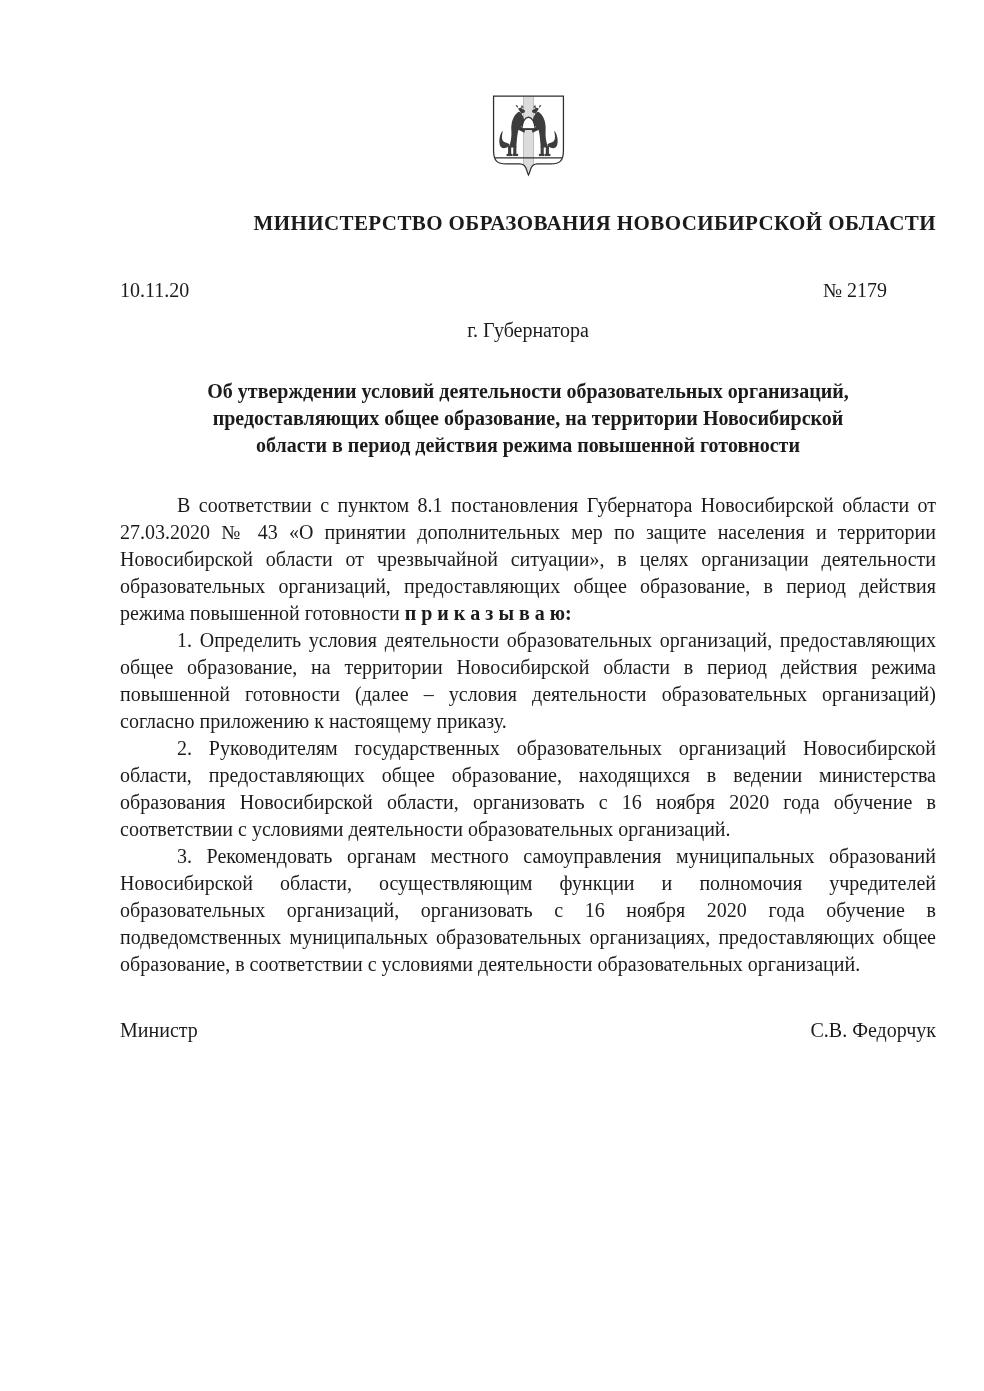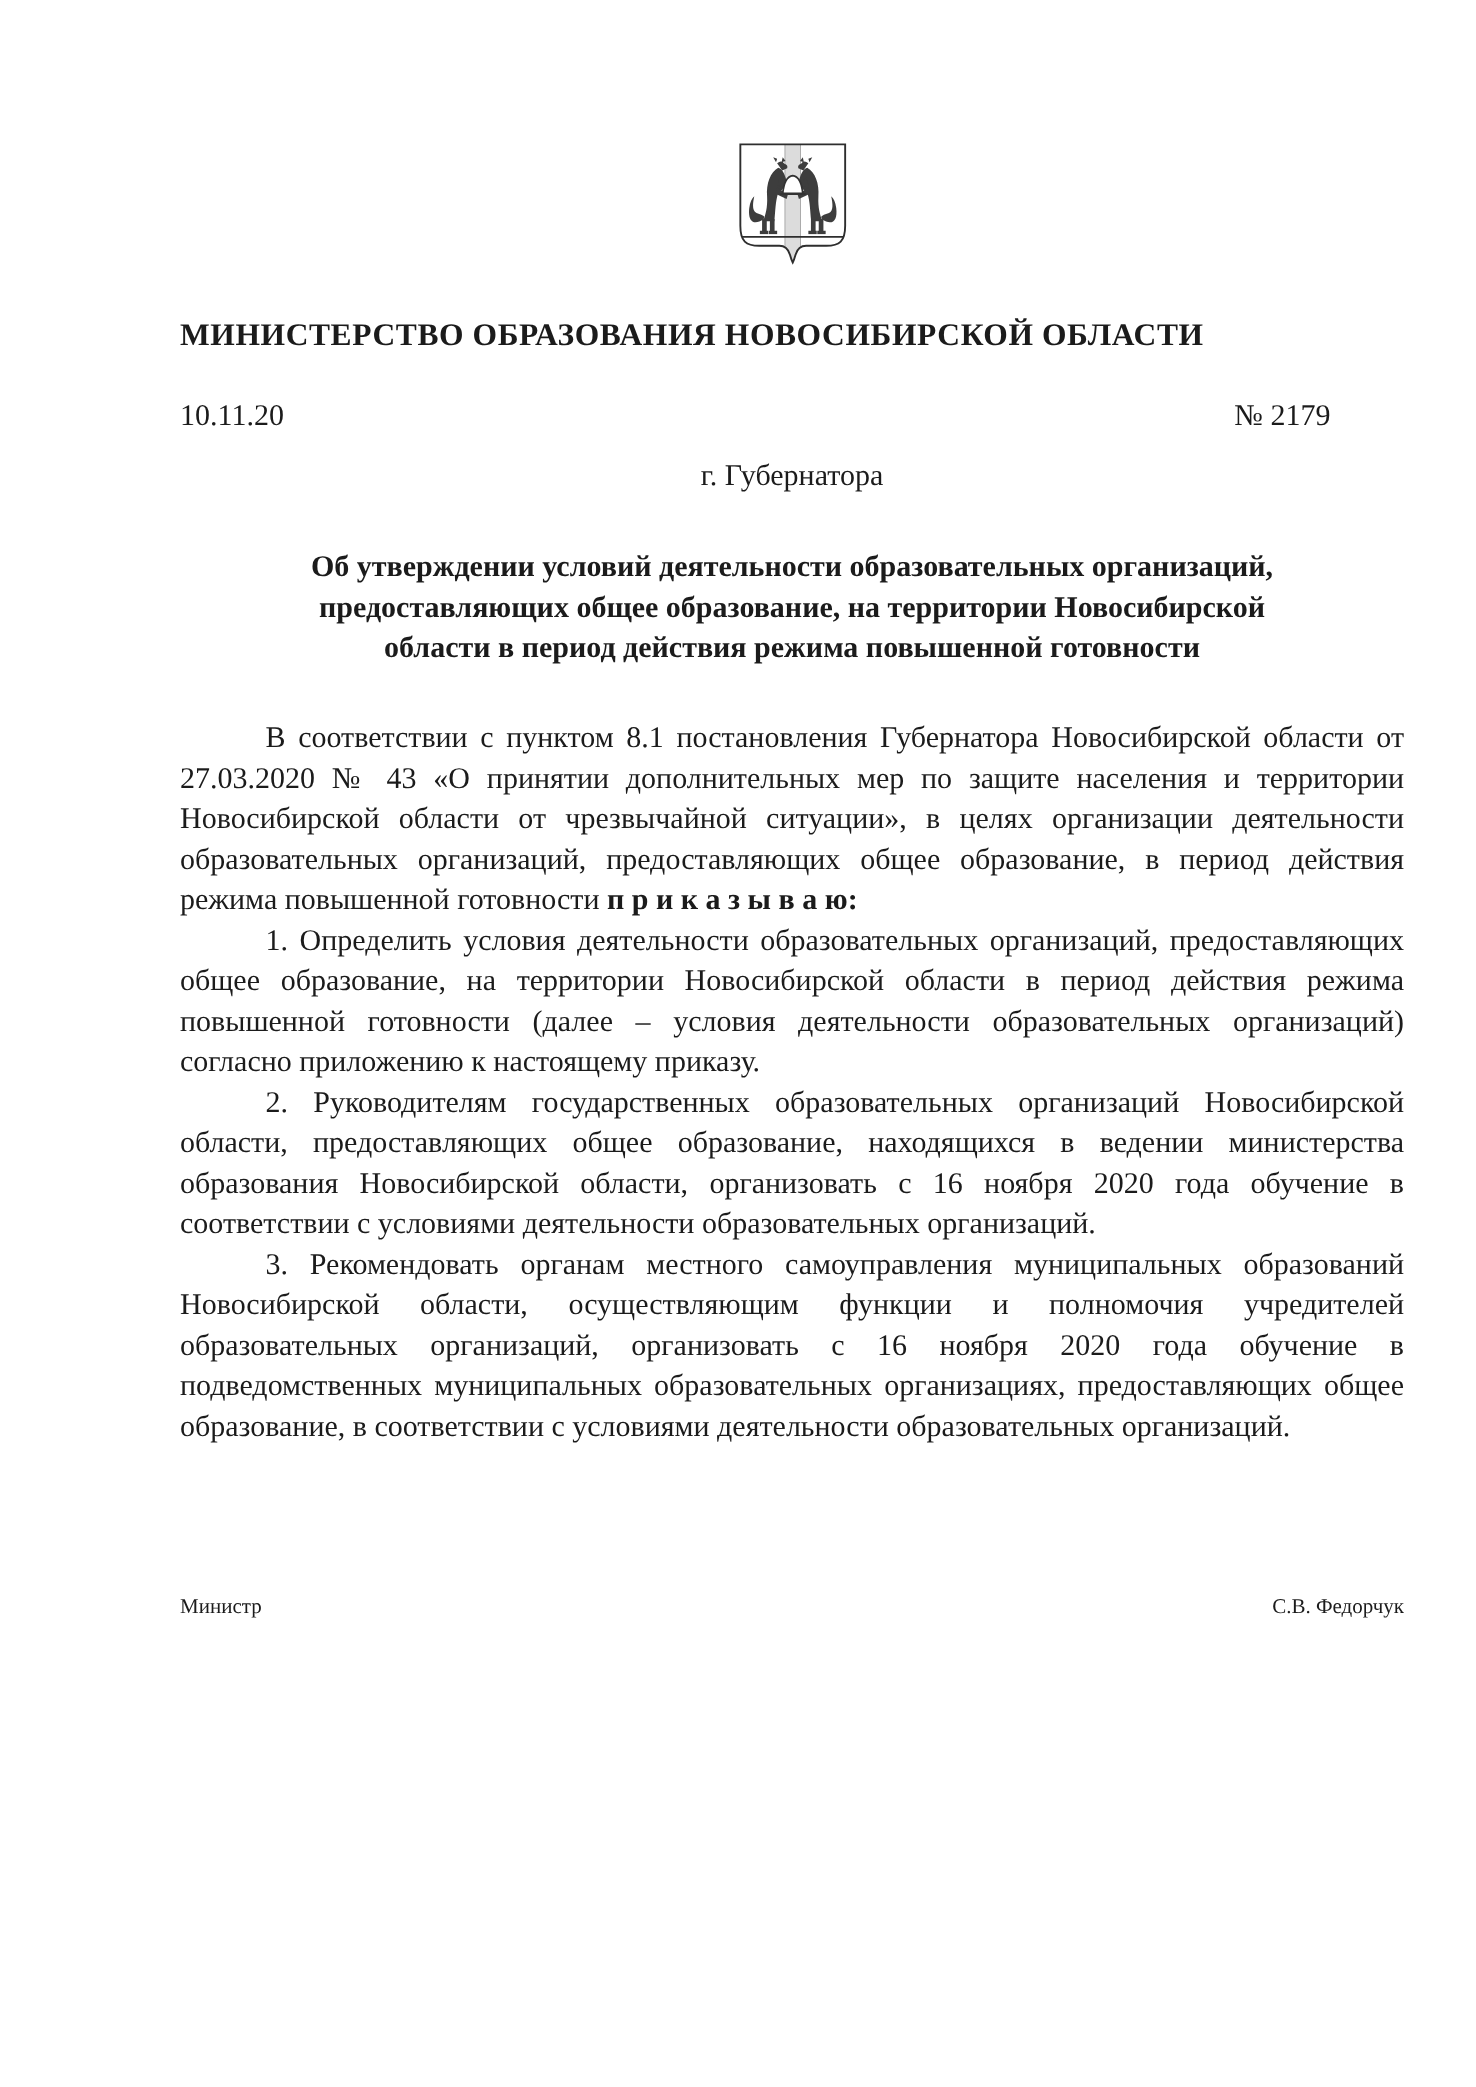--- a/index.html
+++ b/index.html
@@ -11,36 +11,36 @@
     overflow: hidden;
   }
   .page { position: relative; width: 984px; height: 1391px; background: #fff; }
   .content { margin-left: 120px; width: 816px; }
 
   .emblem-wrap { padding-top: 94px; text-align: center; height: 84px; }
   .emblem-wrap svg { display: inline-block; }
 
   .ministry-title {
     margin-top: 33px;
-    text-align: left;
+    text-align: right;
     font-weight: bold;
     font-size: 21px;
     line-height: 24px;
     letter-spacing: 0.4px;
   }
   .doc-type {
     margin-top: 30px;
     text-align: center;
     font-weight: bold;
     font-size: 21px;
     line-height: 22px;
     letter-spacing: 2px;
   }
   .date-row {
-    margin-top: 31px;
+    margin-top: 44px;
     display: flex;
     justify-content: space-between;
     align-items: center;
     font-size: 20px;
     line-height: 22px;
   }
   .doc-number { margin-right: 49px; }
   .city {
     margin-top: 17px;
     text-align: center;
@@ -58,25 +58,25 @@
   .body-text { margin-top: 33px; }
   .body-text p {
     margin: 0;
     font-size: 20px;
     line-height: 27px;
     text-align: justify;
     text-indent: 57px;
   }
   .bold-spaced { font-weight: bold; }
   .signature-row {
-    margin-top: 95px;
+    margin-top: 40px;
     display: flex;
     justify-content: space-between;
     align-items: baseline;
-    font-size: 14px;
+    font-size: 20px;
     line-height: 24px;
   }
 </style>
 </head>
 <body>
 
 <div class="page">
   <div class="content">
 
     <div class="emblem-wrap">

